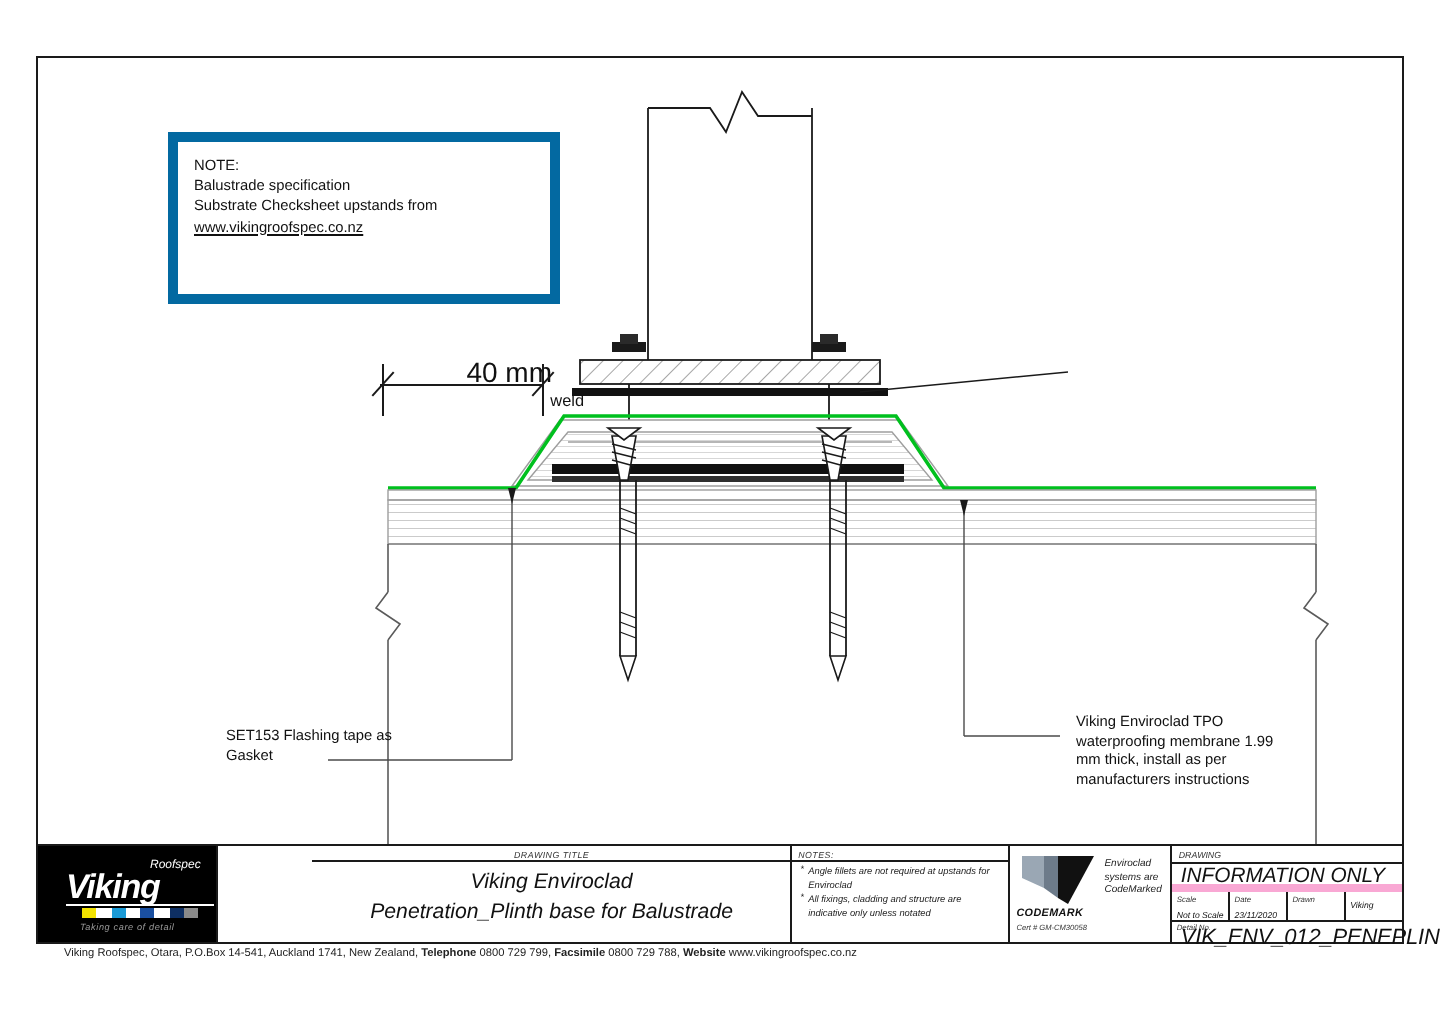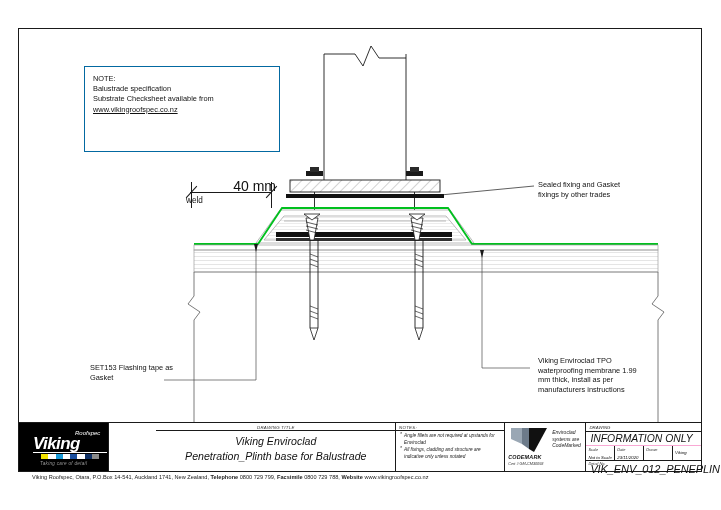--- a/index.html
+++ b/index.html
@@ -3,34 +3,34 @@
 <meta charset="utf-8">
 <style>
   html,body{margin:0;padding:0;background:#ffffff;}
   body{width:721px;height:510px;font-family:"Liberation Sans",sans-serif;color:#000;overflow:hidden;}
   #sheet{position:relative;width:721px;height:510px;background:#fff;}
 
   
   .sheet-border{position:absolute;left:18px;top:28px;width:684px;height:444px;border:1px solid #1a1a1a;box-sizing:border-box;}
 
   
-  .note-box{position:absolute;left:84px;top:66px;width:196px;height:86px;border:1px solid #0369a1;box-sizing:border-box;background:#fff;}
+  .note-box{position:absolute;left:84px;top:66px;width:196px;height:86px;border:5px solid #0369a1;box-sizing:border-box;background:#fff;}
   .note-box .note-inner{padding:7px 0 0 8px;font-size:7.4px;line-height:10.2px;color:#111;}
   .note-box .lnk{text-decoration:underline;}
 
   
   .callout{position:absolute;font-size:7.4px;line-height:9.6px;color:#111;white-space:pre-line;}
   #callout-sealed{left:538px;top:180px;width:150px;}
   #callout-membrane{left:538px;top:356px;width:155px;}
-  #callout-set153{left:90px;top:363px;width:140px;}
+  #callout-set153{left:113px;top:363px;width:140px;}
 
   
   #dim-block{position:absolute;left:186px;top:178px;width:90px;height:34px;}
   #dim-block .dimtext{position:absolute;left:0;top:0;width:90px;text-align:right;font-size:14px;color:#111;}
-  #dim-block .weldtext{position:absolute;left:0;top:18px;width:90px;text-align:left;font-size:8.2px;color:#111;}
+  #dim-block .weldtext{position:absolute;left:16px;top:18px;width:90px;text-align:right;font-size:8.2px;color:#111;}
   #dim-block .dimline{position:absolute;left:4px;top:14px;width:82px;height:1px;background:#1a1a1a;}
   #dim-block .tick{position:absolute;top:6px;width:1px;height:16px;background:#1a1a1a;transform:rotate(42deg);}
   #dim-block .tl{left:5px;} #dim-block .tr{left:85px;}
   #dim-block .ext{position:absolute;width:1px;height:26px;background:#1a1a1a;top:4px;}
   #dim-block .el{left:5px;} #dim-block .er{left:85px;}
 
   
   #detail{position:absolute;left:18px;top:28px;width:684px;height:394px;}
   svg{display:block;}
 
@@ -62,21 +62,21 @@
   .vk-rule{position:absolute;left:14px;top:29px;width:74px;height:1px;background:#ffffff;}
 
   
   .cm-mark{position:absolute;left:4px;top:4px;width:40px;height:26px;}
   .cm-word{position:absolute;left:3px;top:31px;font-size:5.4px;font-weight:bold;color:#111;letter-spacing:.2px;}
   .cm-cert{position:absolute;left:3px;top:39px;font-size:3.8px;color:#333;}
   .cm-text{position:absolute;left:47px;top:6px;font-size:5px;line-height:6.6px;color:#222;}
 
   
   .rb-hdr{position:absolute;left:0;top:0;width:100%;height:9px;box-sizing:border-box;border-bottom:1px solid #1a1a1a;font-size:4.4px;color:#333;padding:1.5px 0 0 3px;}
-  .rb-info{position:absolute;left:0;top:9px;width:100%;height:14px;box-sizing:border-box;border-bottom:1px solid #f9a8d4;font-size:10.4px;color:#111;padding:1px 0 0 4px;}
+  .rb-info{position:absolute;left:0;top:9px;width:100%;height:14px;box-sizing:border-box;border-bottom:4px solid #f9a8d4;font-size:10.4px;color:#111;padding:1px 0 0 4px;}
   .rb-grid{position:absolute;left:0;top:23px;width:100%;height:15px;display:flex;box-sizing:border-box;border-bottom:1px solid #1a1a1a;}
   .rb-col{flex:1;box-sizing:border-box;border-right:1px solid #1a1a1a;position:relative;}
   .rb-col:last-child{border-right:none;}
   .rb-lab{font-size:3.9px;color:#333;padding:1px 0 0 2px;}
   .rb-val{font-size:4.3px;color:#111;padding:3px 0 0 2px;}
   .rb-detail{position:absolute;left:0;top:38px;width:100%;height:11px;}
   .rb-detail .dl{position:absolute;left:2px;top:0px;font-size:3.9px;color:#333;}
   .rb-detail .dv{position:absolute;left:4px;top:2px;width:119px;font-size:11px;color:#111;letter-spacing:-0.1px;}
 
   
@@ -87,21 +87,21 @@
 <body>
 
 <div id="sheet">
 
   <div class="sheet-border"></div>
 
   <div class="note-box">
     <div class="note-inner">
       <div>NOTE:</div>
       <div>Balustrade specification</div>
-      <div>Substrate Checksheet available from</div>
+      <div>Substrate Checksheet upstands from</div>
       <div class="lnk">www.vikingroofspec.co.nz</div>
     </div>
   </div>
 
   <div id="detail">
     <svg width="684" height="394" viewBox="0 0 684 394">
       <defs>
         <pattern id="hatch45" width="7" height="7" patternUnits="userSpaceOnUse" patternTransform="rotate(45)">
           <line x1="0" y1="0" x2="0" y2="7" stroke="#8f8f8f" stroke-width="0.8"></line>
         </pattern>
@@ -223,22 +223,20 @@
   <div id="dim-block">
     <div class="dimtext">40 mm</div>
     <div class="dimline"></div>
     <div class="tick tl"></div>
     <div class="tick tr"></div>
     <div class="ext el"></div>
     <div class="ext er"></div>
     <div class="weldtext">weld</div>
   </div>
 
-  <div class="callout" id="callout-sealed">Sealed fixing and Gasket
-fixings by other trades</div>
   <div class="callout" id="callout-membrane">Viking Enviroclad TPO
 waterproofing membrane 1.99
 mm thick, install as per
 manufacturers instructions</div>
   <div class="callout" id="callout-set153">SET153 Flashing tape as
 Gasket</div>
 
   <div id="titleblock">
 
     <div class="tb-cell tb-logo">

